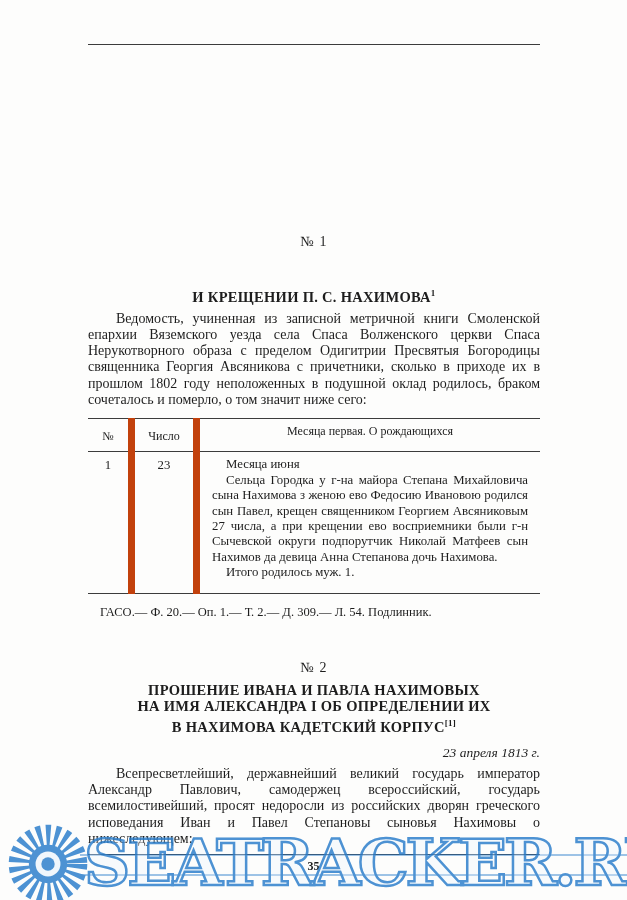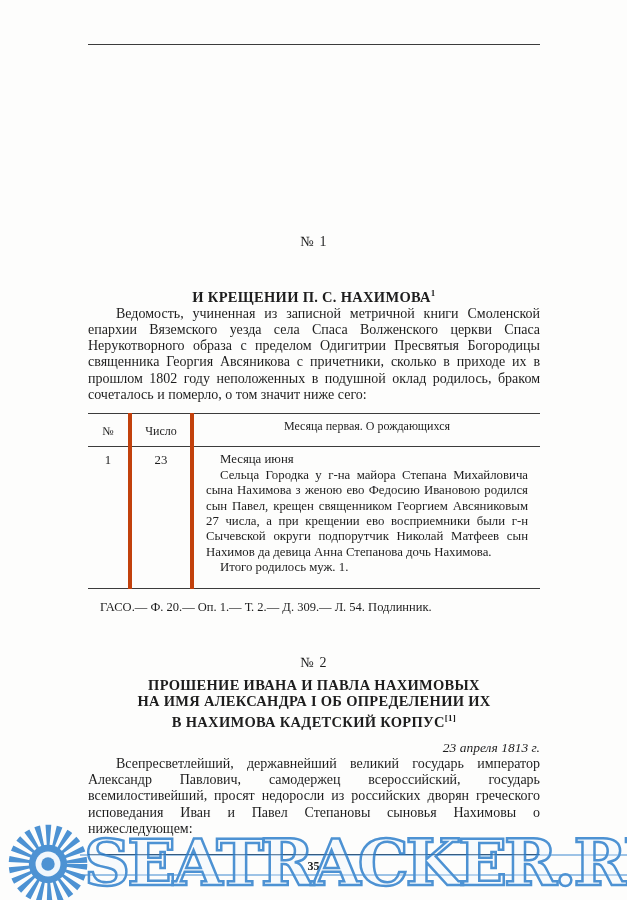--- a/index.html
+++ b/index.html
@@ -13,24 +13,24 @@
     overflow:hidden;
   }
   .rule{position:absolute;left:88px;width:452px;border-top:1px solid #3c3c3c;height:0;}
   .rule-top{top:44px;}
   .rule-bottom{top:854px;}
   .content{position:absolute;left:88px;top:0;width:452px;}
   .doc-number{margin-top:234px;text-align:center;font-size:14px;letter-spacing:1px;}
   .doc-title{margin:18px 0 0 0;text-align:center;font-weight:bold;font-size:14.5px;line-height:17px;letter-spacing:.3px;}
   .doc-title sup{font-size:9px;}
   .doc-date{margin-top:10px;text-align:right;font-style:italic;font-size:13.5px;}
-  .doc-body{font-size:14px;line-height:16.2px;text-align:justify;text-indent:28px;}
+  .doc-body{margin-top:5px;font-size:14px;line-height:16.2px;text-align:justify;text-indent:28px;}
   .metric-table{margin-top:10px;width:100%;border-collapse:collapse;border-top:1px solid #3c3c3c;border-bottom:1px solid #3c3c3c;}
   .metric-table th{font-weight:normal;font-size:12px;padding:4px 2px;border-bottom:1px solid #3c3c3c;text-align:center;}
-  .metric-table th+th,.metric-table td+td{border-left:4px solid #c2410c;}
+  .metric-table th+th,.metric-table td+td{border-left:7px solid #c2410c;}
   .metric-table td{vertical-align:top;font-size:12.8px;}
   .metric-table .c1{width:36px;text-align:center;padding-top:6px;}
   .metric-table .c2{width:54px;text-align:center;padding-top:6px;}
   .metric-table .c3{padding:5px 12px 12px 12px;line-height:15.4px;}
   .t-head{text-indent:14px;}
   .t-body{text-align:justify;text-indent:14px;}
   .t-total{text-indent:14px;}
   .source-line{margin-top:11px;font-size:12.5px;padding-left:12px;}
   .num2{margin-top:40px;}
   .title2{margin-top:6px;line-height:16.5px;}

